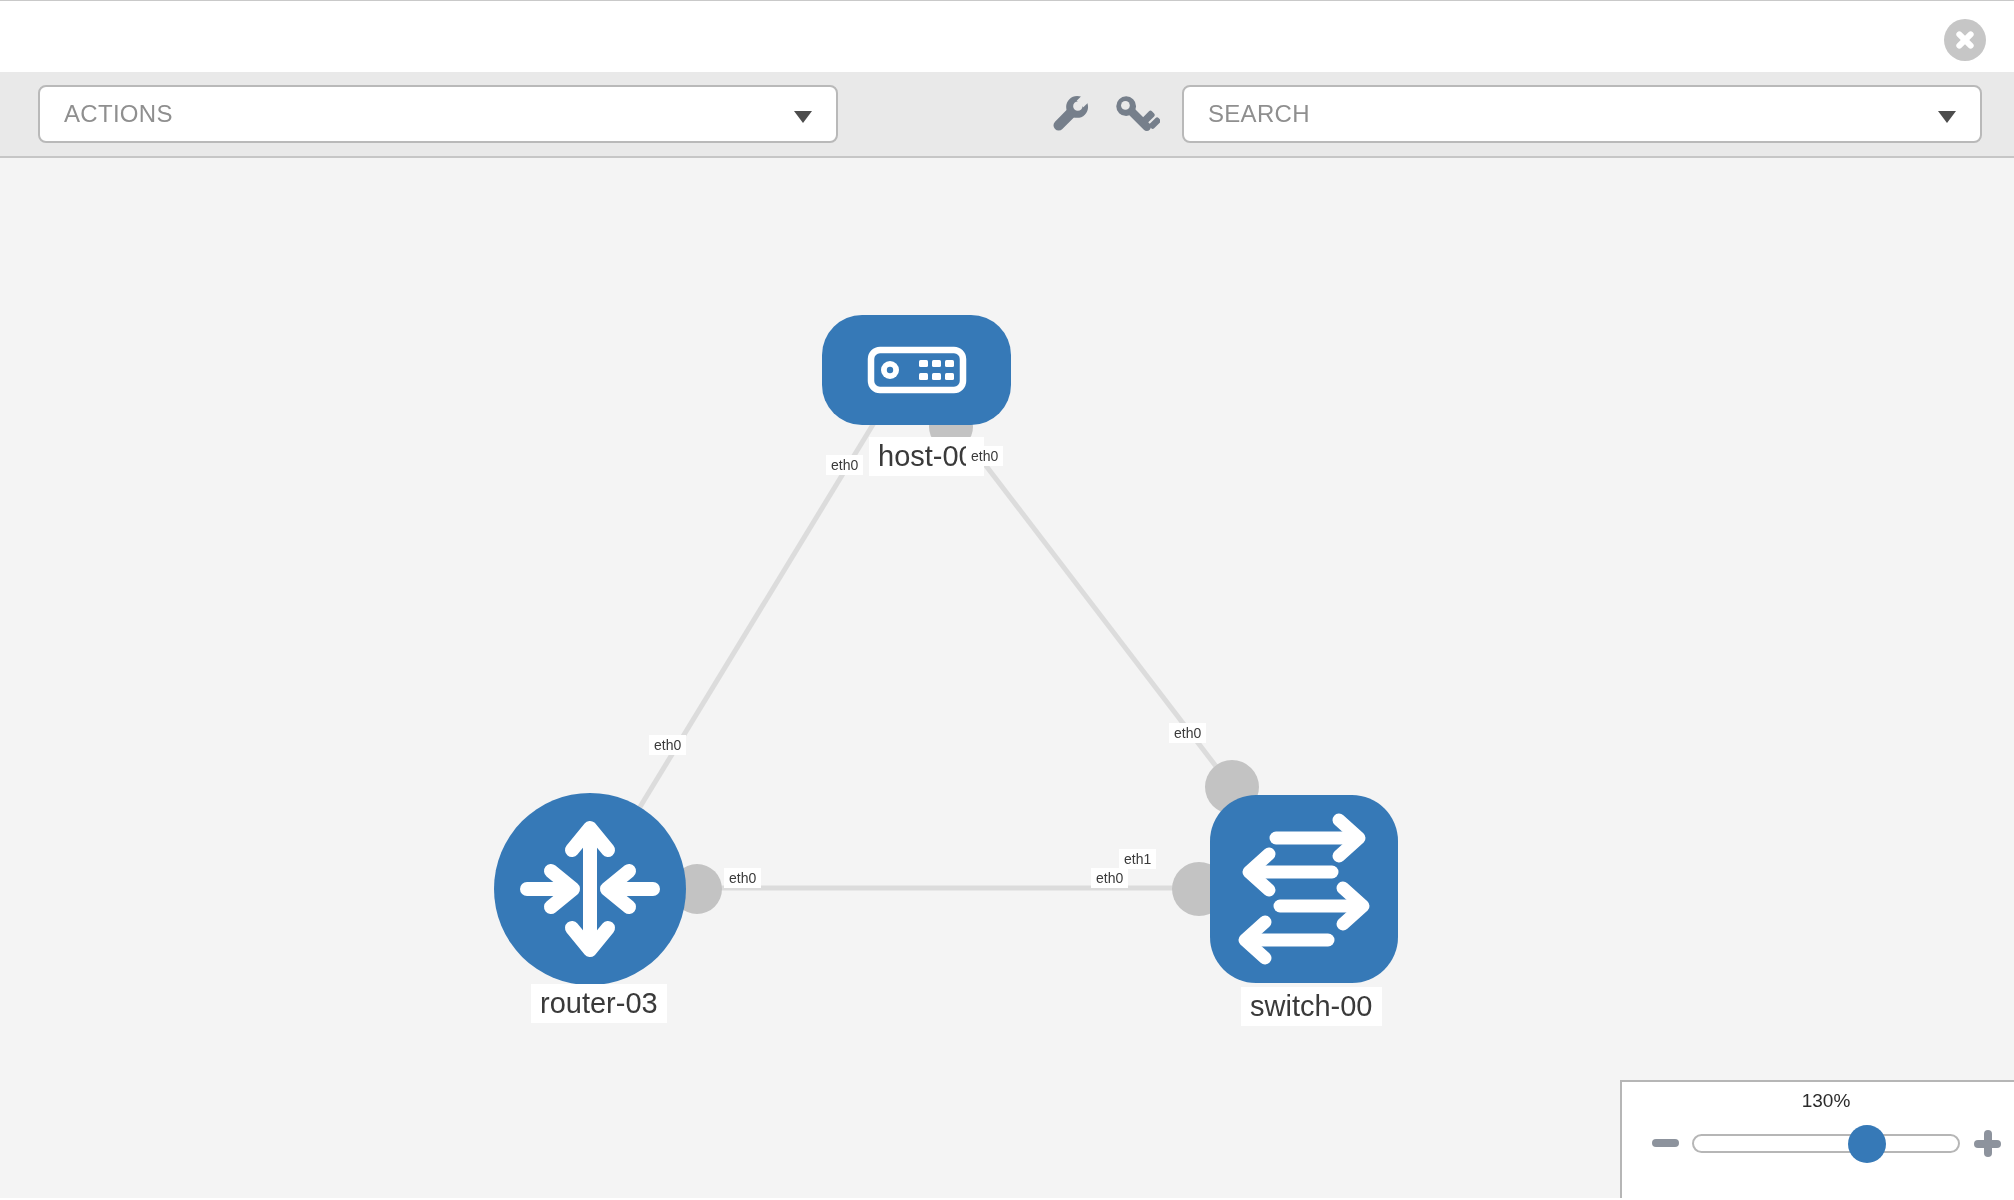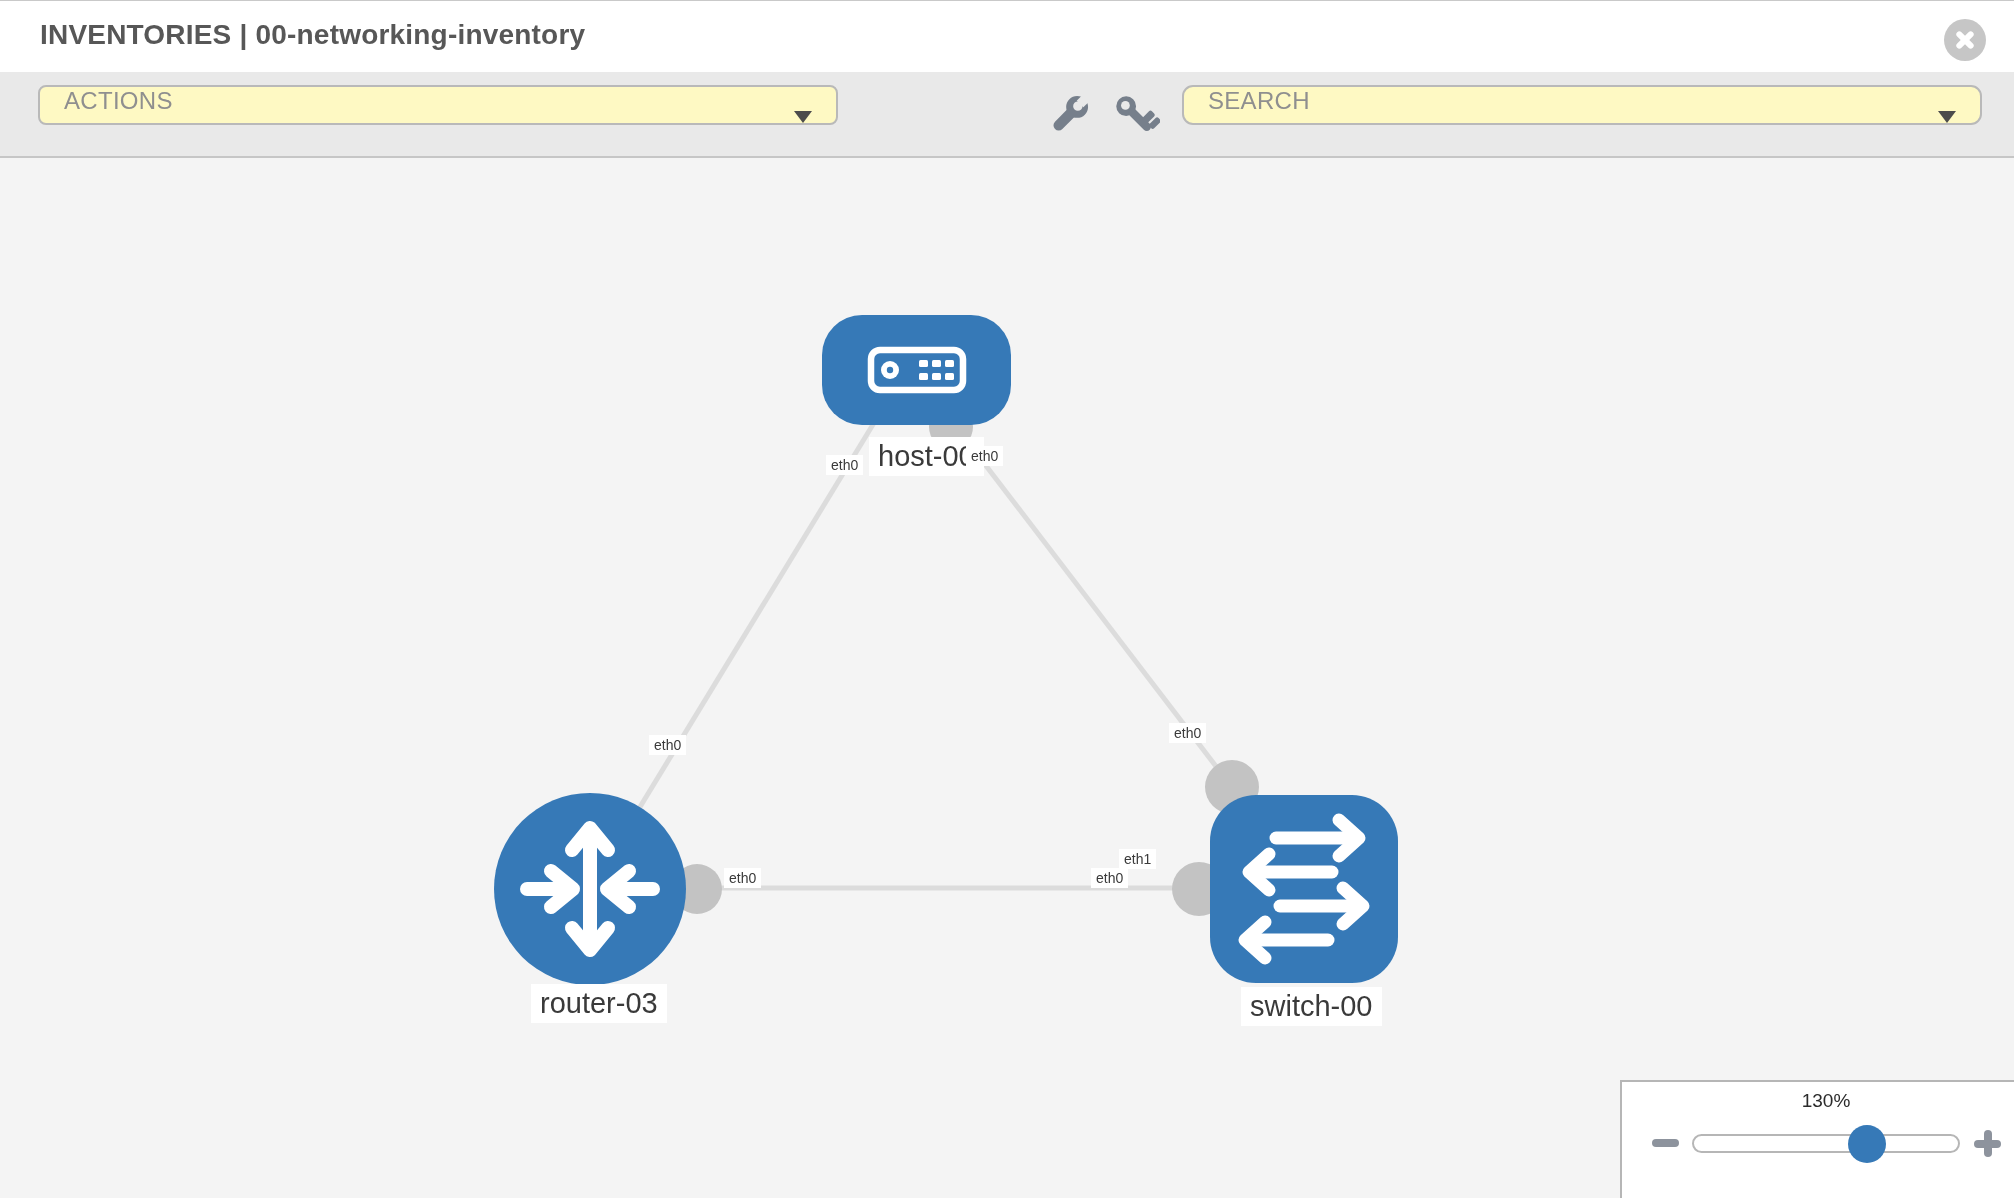--- a/index.html
+++ b/index.html
@@ -14,29 +14,29 @@
   .close-btn { position:absolute; right:28px; top:18px; width:42px; height:42px;
     border-radius:50%; background:#c6c6c6; cursor:pointer; }
   .close-btn::before, .close-btn::after { content:""; position:absolute;
     left:10px; top:18px; width:22px; height:6px; border-radius:3px; background:#fff; }
   .close-btn::before { transform:rotate(45deg); }
   .close-btn::after  { transform:rotate(-45deg); }
 
   
   .toolbar { position:relative; width:2014px; height:86px; background:#e9e9e9;
     border-bottom:2px solid #c6c6c6; }
-  .select { position:absolute; top:13px; height:40px; background:#fef9c3;
-    border:2px solid #b9b9b9; border-radius:8px; display:flex; 
+  .select { position:absolute; top:13px; height:58px; background:#ffffff;
+    border:2px solid #b9b9b9; border-radius:8px; display:flex; align-items:center;
     padding:0 24px; cursor:pointer; }
   .select .sel-label { font-size:24px; color:#8f8f8f; letter-spacing:.3px; }
   .select .caret { position:absolute; right:24px; top:24px; width:0; height:0;
     border-left:9px solid transparent; border-right:9px solid transparent;
     border-top:12px solid #4c4c4c; }
   .select.actions { left:38px;  width:800px; }
-  .select.search  { left:1182px; width:800px;border-radius:11px; }
+  .select.search  { left:1182px; width:800px; }
   .tool-icon { position:absolute; top:18px; width:50px; height:50px; cursor:pointer; }
   .tool-icon.wrench { left:1044px; }
   .tool-icon.key    { left:1110px; }
 
   
   .canvas { position:relative; width:2014px; height:1040px; background:#f4f4f4; }
   .links-svg { position:absolute; left:0; top:0; }
 
   .node { position:absolute; display:flex; align-items:center; justify-content:center;
     background:#3679b7; cursor:pointer; }
@@ -63,21 +63,20 @@
     height:27px; border-radius:4px; background:#8d939d; }
   .zoom-slider { position:absolute; left:70px; top:52px; width:268px; height:19px;
     background:#fff; border:2px solid #b6b6b6; border-radius:10px; cursor:pointer; }
   .zoom-knob { position:absolute; left:154px; top:-11px; width:38px; height:38px;
     border-radius:50%; background:#3679b7; cursor:grab; }
 </style>
 </head>
 <body>
 
 <div class="header">
-  <div class="page-title">INVENTORIES | 00-networking-inventory</div>
   <div class="close-btn"></div>
 </div>
 
 <div class="toolbar">
   <div class="select actions">
     <span class="sel-label">ACTIONS</span>
     <span class="caret"></span>
   </div>
 
   <div class="tool-icon wrench">

